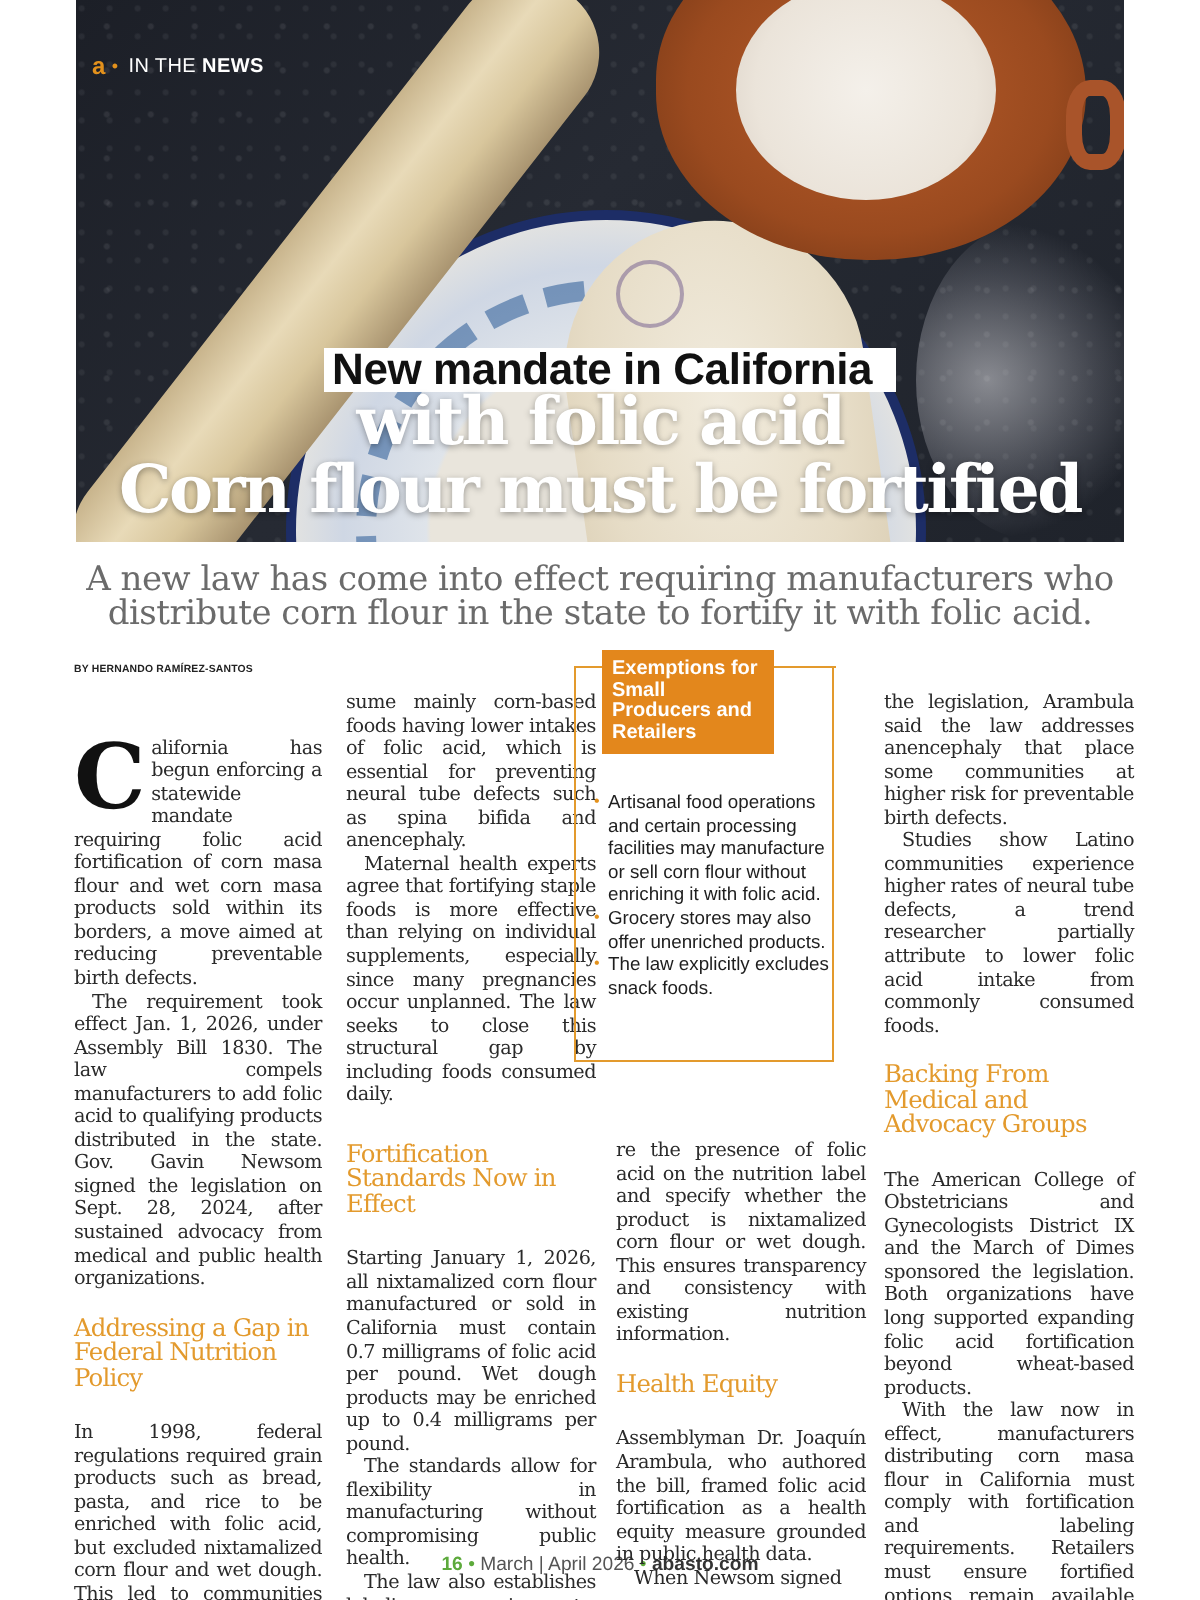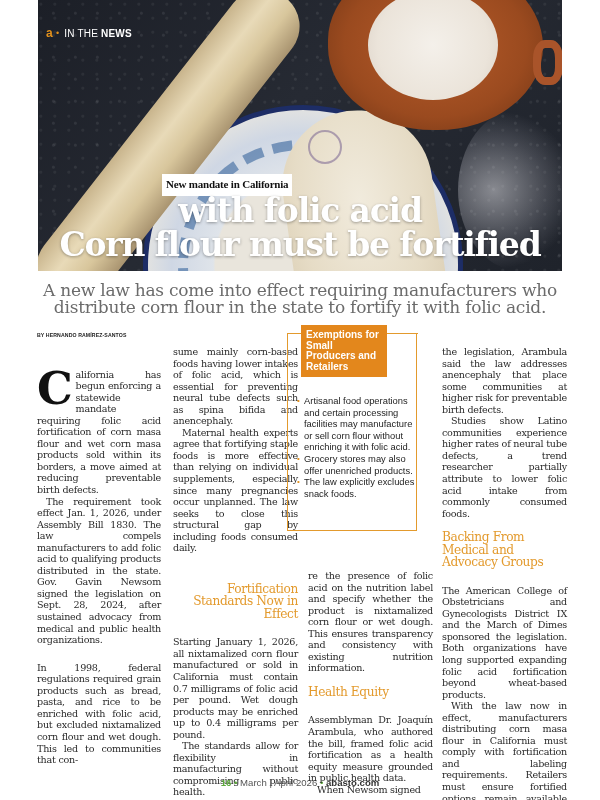--- a/index.html
+++ b/index.html
@@ -70,22 +70,22 @@
       font-family: "Liberation Sans", sans-serif; font-size: 10px; letter-spacing: 0.2px;
       color: #ffffff; display: flex; align-items: center; gap: 3px;
     }
     .kicker .logo { color: #e3911c; font-weight: bold; font-size: 12px; }
     .kicker .dot { color: #e3911c; font-size: 9px; margin-right: 2px; }
     .kicker .news { font-weight: bold; }
 
     .subhead-label {
       position: absolute; left: 162px; top: 174px;
       background: #ffffff; color: #111;
-      font-family: Liberation Serif, serif; font-weight: bold; font-size: 11px;
-      padding: 1px 4px 2px 4px; line-height: 19px; letter-spacing: -0.2px;
+      font-family: Liberation Sans, sans-serif; font-weight: bold; font-size: 22px;
+      padding: 1px 12px 2px 4px; line-height: 19px; letter-spacing: -0.2px;
     }
     .headline {
       position: absolute; left: 38px; top: 194px; width: 524px;
       text-align: center; color: #ffffff;
       font-family: "DejaVu Serif", serif; font-weight: bold;
       font-size: 33px; line-height: 34px; letter-spacing: -1.2px;
       text-shadow: 0 1px 3px rgba(0,0,0,0.35);
     }
 
     .deck {
@@ -184,27 +184,28 @@
   <div>with folic acid</div>
   <div>Corn flour must be fortified</div>
 </div>
 
 <div class="deck">A new law has come into effect requiring manufacturers who distribute corn flour in the state to fortify it with folic acid.</div>
 
 <div class="col col1">
   <div class="byline">BY HERNANDO RAMÍREZ-SANTOS</div>
   <p class="noindent"><span class="dropcap">C</span><span>alifornia has begun enforcing a statewide mandate requiring folic acid fortification of corn masa flour and wet corn masa products sold within its borders, a move aimed at reducing preventable birth defects.</span></p>
   <p>The requirement took effect Jan. 1, 2026, under Assembly Bill 1830. The law compels manufacturers to add folic acid to qualifying products distributed in the state. Gov. Gavin Newsom signed the legislation on Sept. 28, 2024, after sustained advocacy from medical and public health organizations.</p>
+  <div class="sec-head">Addressing a Gap in Federal Nutrition Policy</div>
   <p class="noindent">In 1998, federal regulations required grain products such as bread, pasta, and rice to be enriched with folic acid, but excluded nixtamalized corn flour and wet dough. This led to communities that con-</p>
 </div>
 
 <div class="col col2" style="top:330px;">
     <p class="noindent">sume mainly corn-based foods having lower intakes of folic acid, which is essential for preventing neural tube defects such as spina bifida and anencephaly.</p>
     <p>Maternal health experts agree that fortifying staple foods is more effective than relying on individual supplements, especially since many pregnancies occur unplanned. The law seeks to close this structural gap by including foods consumed daily.</p>
-    <div class="sec-head" style="margin-top: 29px; text-align: right;">Fortification Standards Now in Effect</div>
+    <div class="sec-head" style="margin-top: 17px;">Fortification Standards Now in Effect</div>
     <p class="noindent">Starting January 1, 2026, all nixtamalized corn flour manufactured or sold in California must contain 0.7 milligrams of folic acid per pound. Wet dough products may be enriched up to 0.4 milligrams per pound.</p>
     <p>The standards allow for flexibility in manufacturing without compromising public health.</p>
     <p>The law also establishes labeling requirements: manufacturers must decla-</p>
   </div>
 
 <div class="sidebar">
   <div class="sidebar-title">Exemptions for Small Producers and Retailers</div>
   <ul>
     <li>Artisanal food operations and certain processing facilities may manufacture or sell corn flour without enriching it with folic acid.</li>
     <li>Grocery stores may also offer unenriched products.</li>

